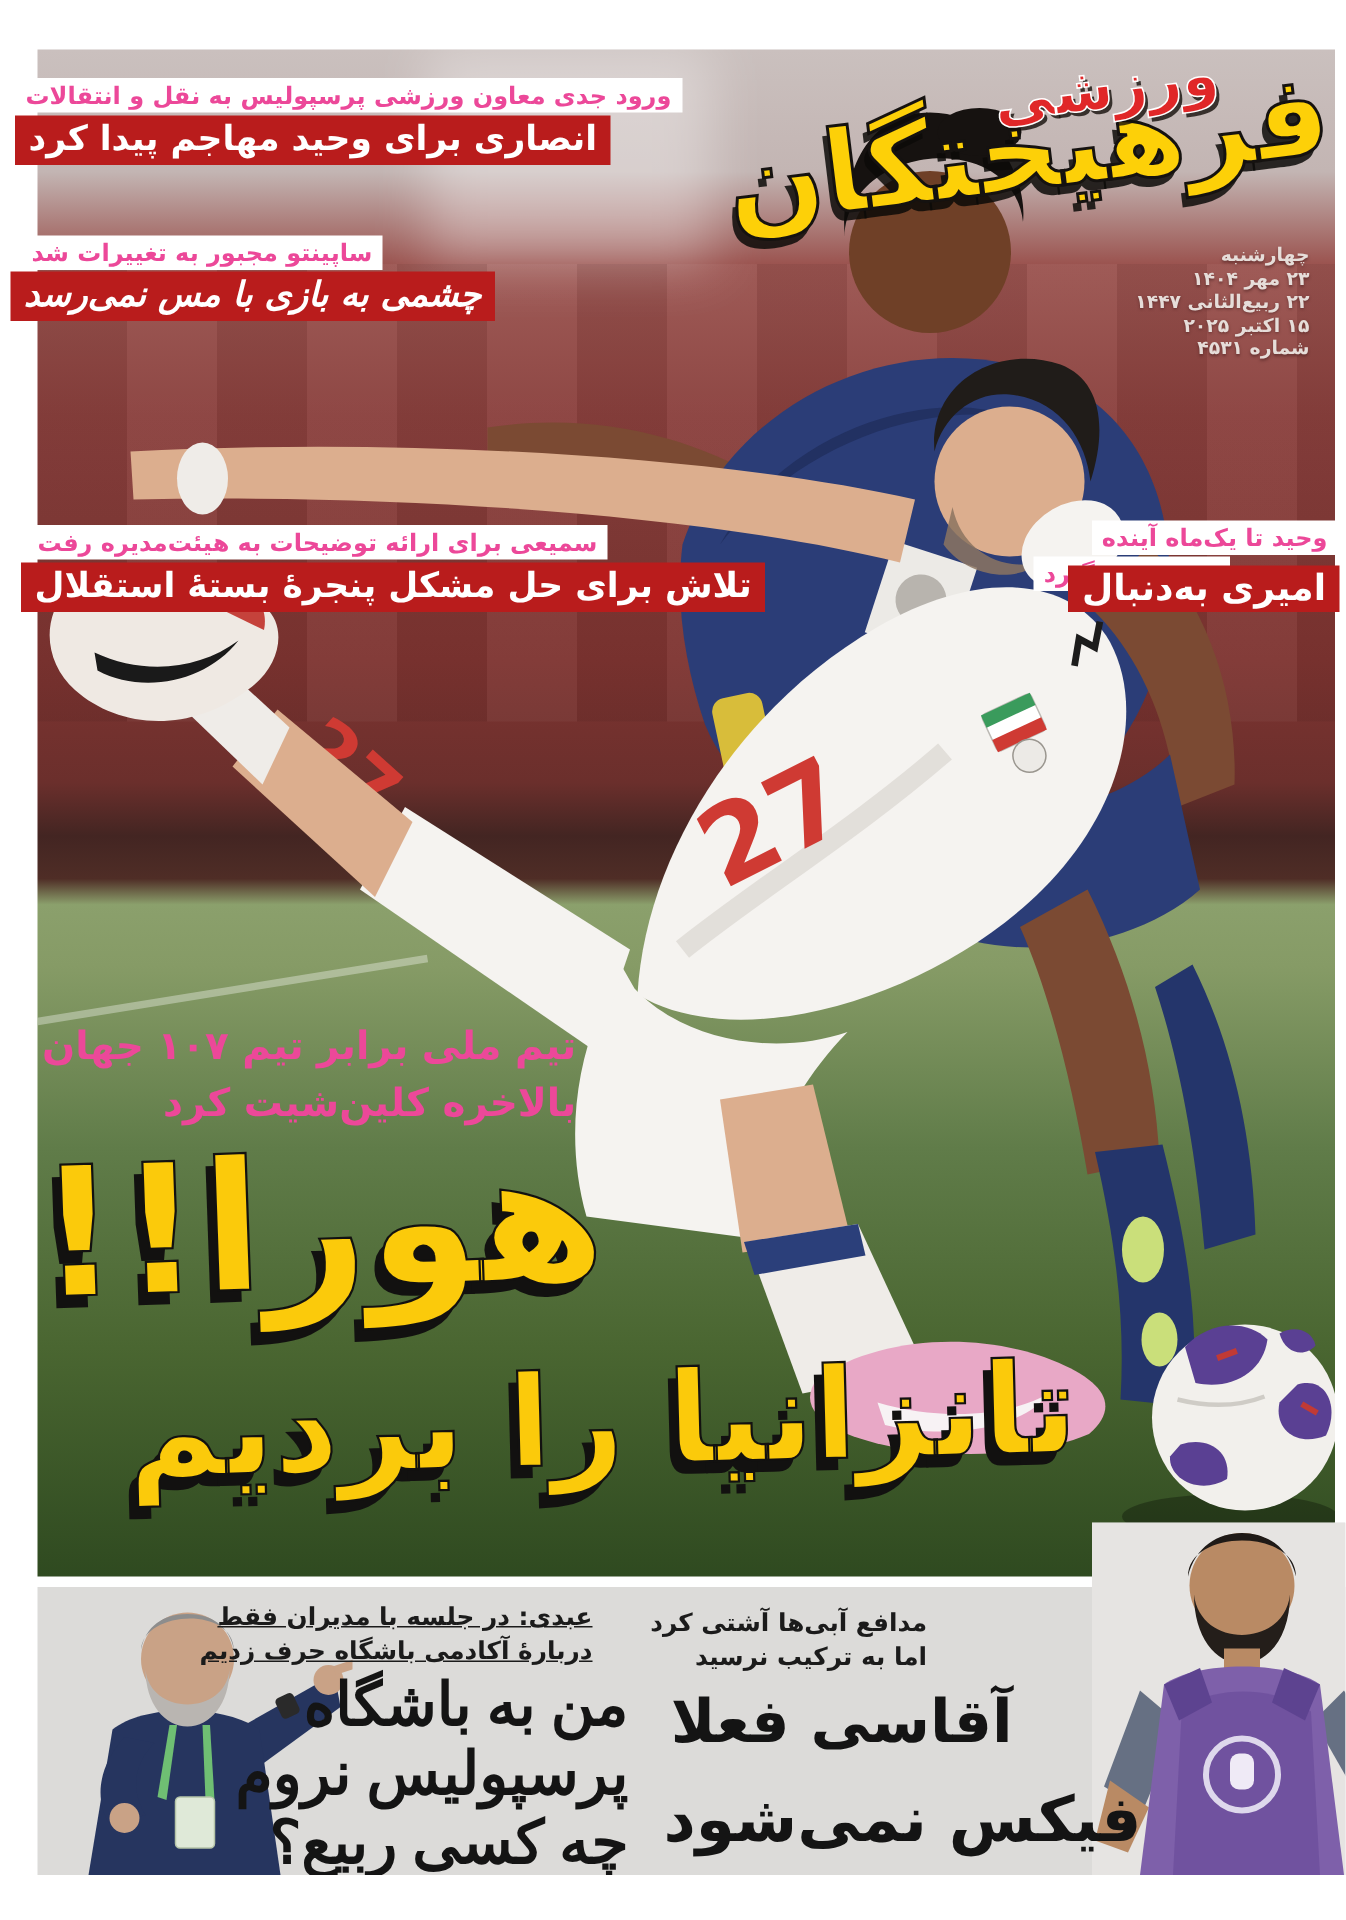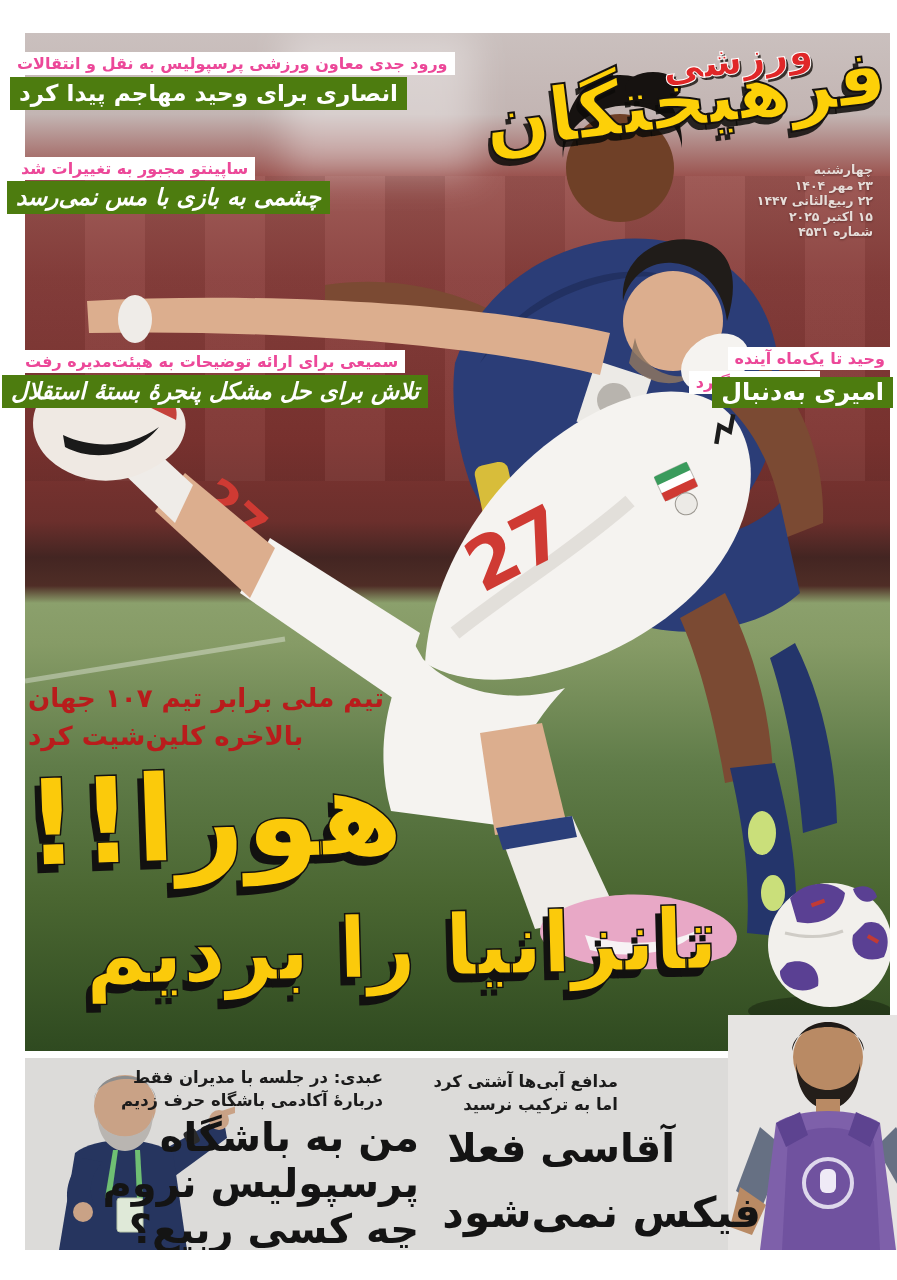--- a/index.html
+++ b/index.html
@@ -29,40 +29,40 @@
     position:absolute; right:84px; top:36px; font-size:40px; font-weight:bold; white-space:nowrap;
     color:#e02728; -webkit-text-stroke:1px #ffffff; text-shadow:2px 3px 0 rgba(20,15,10,.8);
     transform:rotate(-7deg); direction:rtl; z-index:7;
   }
   .dateblock { position:absolute; right:24px; top:162px; z-index:6; direction:rtl; 
     color:#e6ddd9; font-size:12.5px; line-height:15.5px; font-weight:bold; text-shadow:0 1px 2px rgba(70,30,30,.6); }
 
   
   .k { position:absolute; background:#ffffff; color:#ec4899; font-weight:bold; font-size:16px;
        line-height:23px; padding:0 7px; white-space:nowrap; direction:rtl; z-index:8; }
-  .rb { position:absolute; background:#4d7c0f; color:#ffffff; font-weight:bold; font-size:23px;
+  .rb { position:absolute; background:#b91c1c; color:#ffffff; font-weight:bold; font-size:23px;
         line-height:33px; padding:0 9px; white-space:nowrap; direction:rtl; z-index:8; }
   .rb.sm { font-size:24px; line-height:31px; }
 
   
-  .lead-k { position:absolute; left:28px; top:679px; z-index:8; direction:rtl; text-align:left;
-    color:#b91c1c; font-weight:bold; font-size:26px; line-height:38px; white-space:nowrap; }
+  .lead-k { position:absolute; left:28px; top:679px; z-index:8; direction:rtl; text-align:right;
+    color:#ec4899; font-weight:bold; font-size:26px; line-height:38px; white-space:nowrap; }
   .big { position:absolute; z-index:9; direction:rtl; white-space:nowrap; font-weight:bold;
     color:#fbca0b; -webkit-text-stroke:1.5px #121110; text-shadow:-6px 8px 0 #121110; }
   .big1 { left:25px; top:748px; font-size:120px; transform:rotate(-2deg); }
   .big2 { left:85px; top:898px; font-size:84px; transform:rotate(-1.5deg); }
 
   
   .panel { position:absolute; top:1058px; height:192px; background:#dcdbd9; z-index:4; }
   .panel-left { left:25px; width:422px; overflow:hidden; }
   .panel-right { left:438px; width:490px; overflow:visible; }
   .pk { position:absolute; direction:rtl; color:#1b1b1b; font-weight:bold; font-size:16.5px; line-height:23px; text-align:right; white-space:nowrap; }
   .ph { position:absolute; direction:rtl; color:#141414; font-weight:bold; white-space:nowrap; }
-  .bl-k { right:64px; top:8px; }
-  .bl-h { right:28px; top:56px; font-size:40px; line-height:46px; text-align:right; }
+  .bl-k { right:52px; top:8px;text-decoration:underline; }
+  .bl-h { right:28px; top:56px; font-size:40px; line-height:46px; text-align:right;font-family:Liberation Serif, serif; }
   .br-k { left:10px; top:12px; width:170px; }
   .br-h1 { right:253px; top:67px; font-size:40px; }
   .br-h2 { right:167px; top:130px; font-size:42px;margin-left:44px; }
   .aghasi { position:absolute; right:0; top:-43px; width:200px; height:235px; background:#e6e4e2; overflow:hidden; }
   .coach { position:absolute; left:0; top:0; width:210px; height:192px; }
 </style>
 </head>
 <body>
 
 <div class="page">
@@ -153,21 +153,21 @@
     <div>شماره ۴۵۳۱</div>
   </div>
 
   <div class="k" style="left:10px; top:52px;">ورود جدی معاون ورزشی پرسپولیس به نقل و انتقالات</div>
   <div class="rb" style="left:10px; top:77px;">انصاری برای وحید مهاجم پیدا کرد</div>
 
   <div class="k" style="left:14px; top:157px;">ساپینتو مجبور به تغییرات شد</div>
   <div class="rb" style="left:7px; top:181px;font-style:italic;">چشمی به بازی با مس نمی‌رسد</div>
 
   <div class="k" style="left:18px; top:350px;">سمیعی برای ارائه توضیحات به هیئت‌مدیره رفت</div>
-  <div class="rb" style="left:2px; top:375px;font-style:italic;">تلاش برای حل مشکل پنجرۀ بستۀ استقلال</div>
+  <div class="rb" style="left:14px; top:375px;">تلاش برای حل مشکل پنجرۀ بستۀ استقلال</div>
 
   <div class="k" style="right:5px; top:347px;">وحید تا یک‌ماه آینده</div>
   <div class="k" style="right:77px; top:371px;">تصمیم می‌گیرد</div>
   <div class="rb sm" style="right:4px; top:377px;">امیری به‌دنبال</div>
 
   <div class="lead-k">
     <div>تیم ملی برابر تیم ۱۰۷ جهان</div>
     <div>بالاخره کلین‌شیت کرد</div>
   </div>
   <div class="big big1">هورا!!</div>

